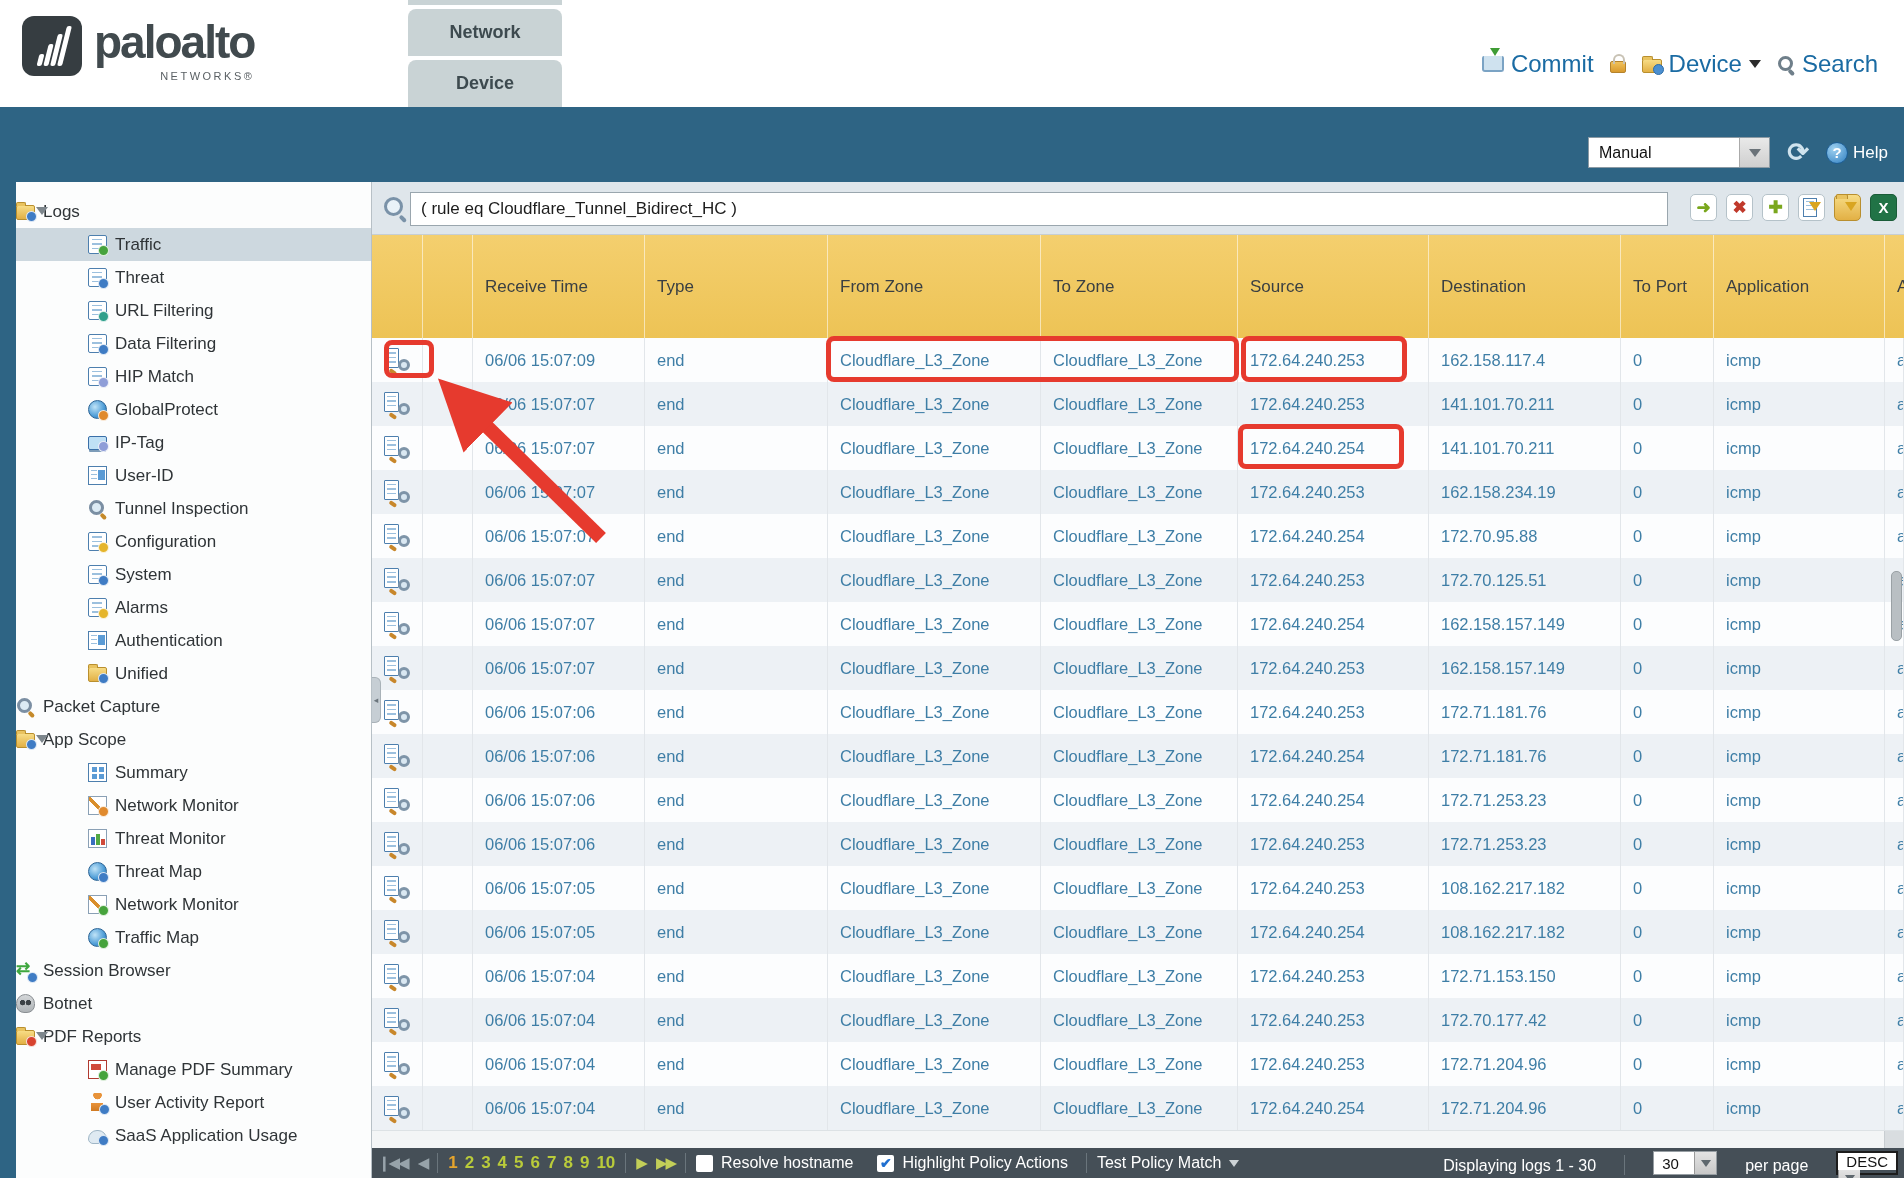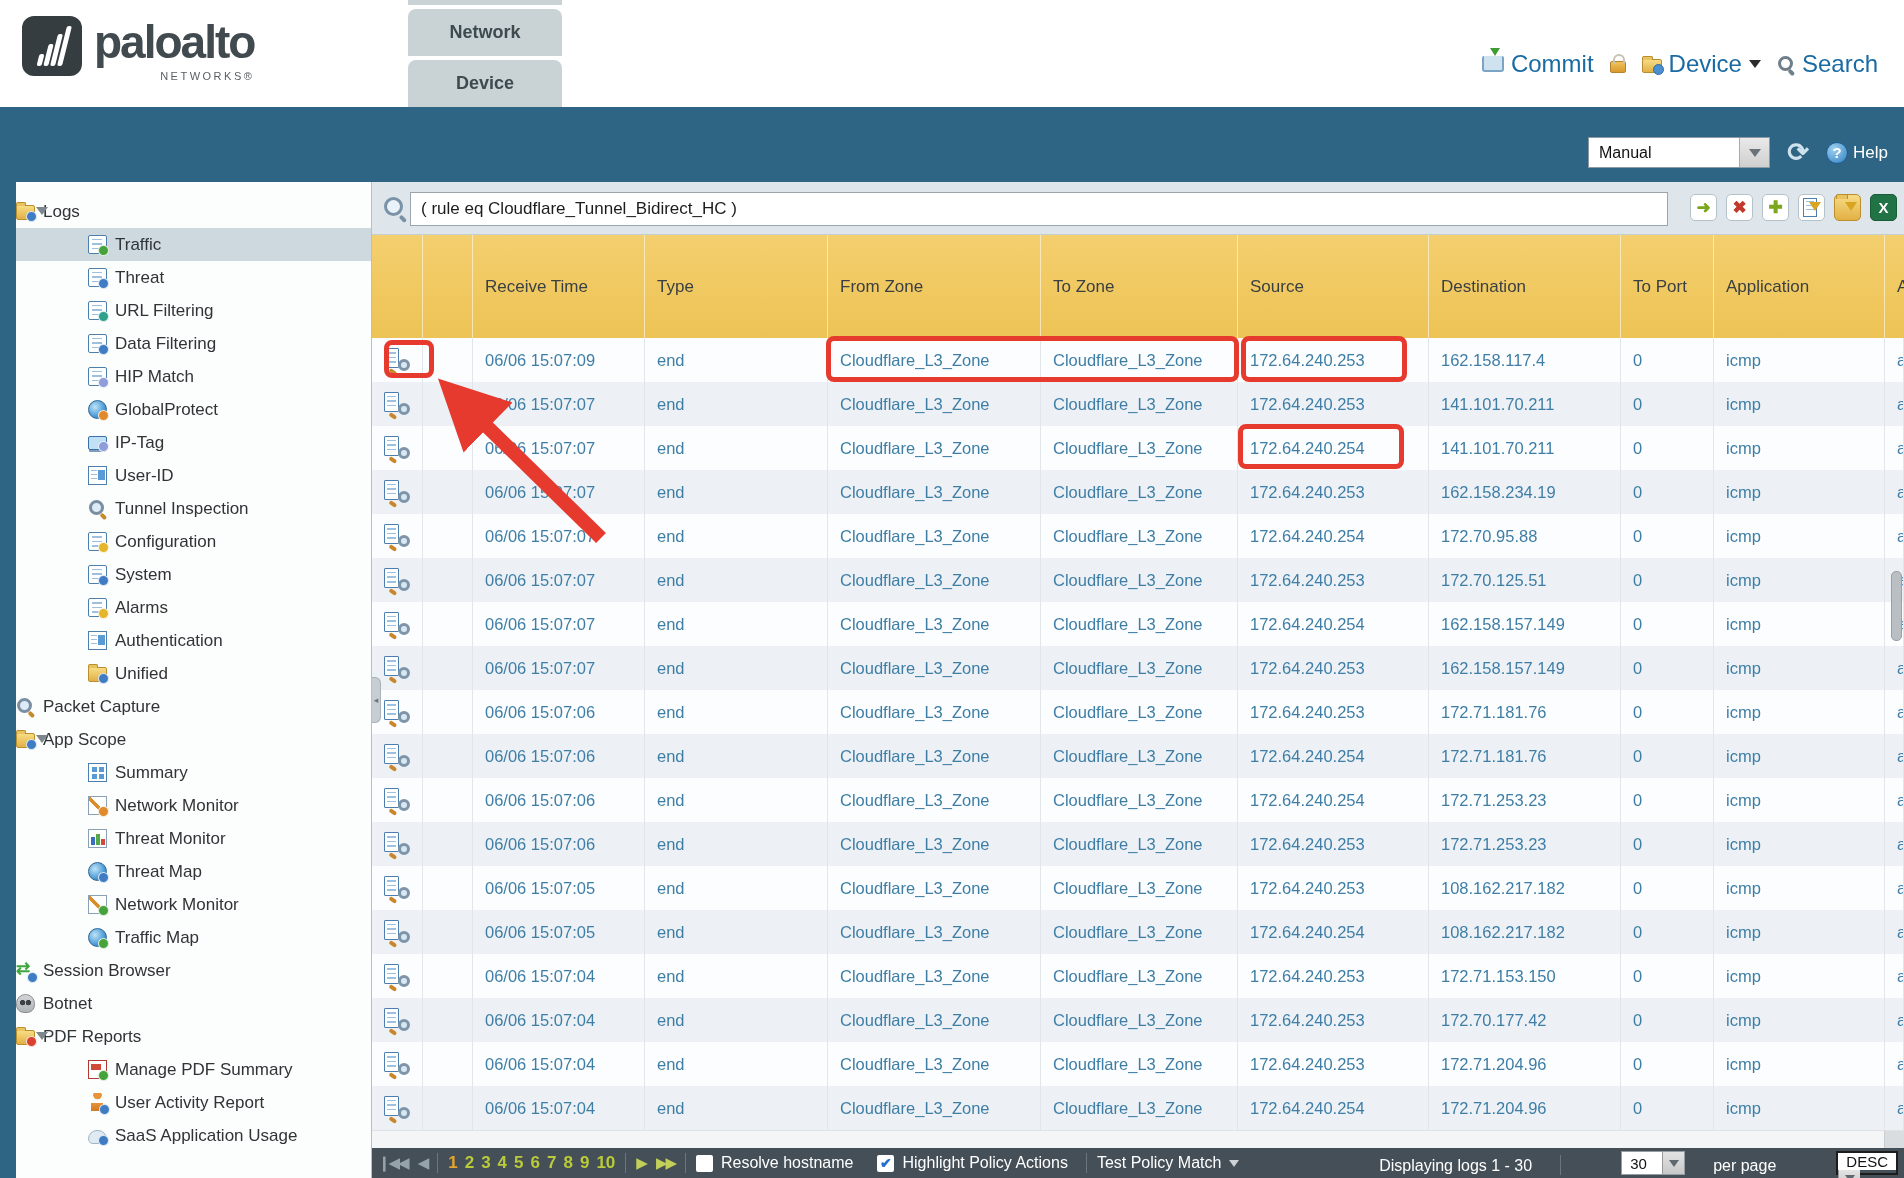--- a/index.html
+++ b/index.html
@@ -123,21 +123,21 @@
   .nav-arrow{color:#97a3aa;font-size:15px;letter-spacing:-2px;cursor:pointer;}
   .nav-arrow.lit{color:#c3cf58;}
   .sbdiv{width:1px;height:20px;background:#6a757c;}
   .pages{display:flex;gap:7px;font-weight:700;font-size:17px;}
   .pg{color:#b9cb3a;cursor:pointer;}
   .pg.cur{color:#e5a42c;}
   .cb{width:17px;height:17px;background:#fff;border-radius:2px;display:flex;align-items:center;justify-content:center;font-size:14px;font-weight:700;color:#1f6fd0;cursor:pointer;}
   .sb-item{display:flex;align-items:center;gap:8px;}
   .tpm-caret{width:0;height:0;border:5px solid transparent;border-top:7px solid #cdd3d6;margin-top:6px;}
   .sb-right{margin-left:auto;display:flex;align-items:flex-end;gap:28px;padding-right:6px;}
-  .mini-select{display:flex;height:24px;border:1px solid #979ea3;margin-left:32px;}
+  .mini-select{display:flex;height:24px;border:1px solid #979ea3;}
   .mini-select .val{background:#fff;color:#111;display:flex;align-items:center;padding:0 8px;min-width:40px;font-size:15px;}
   .mini-select .btn{width:22px;background:linear-gradient(#e3e3e3,#c8c8c8);display:flex;align-items:center;justify-content:center;border-left:1px solid #999;}
   .mini-select .btn::before{content:"";width:0;height:0;border:5px solid transparent;border-top:7px solid #5f686e;margin-top:5px;}
   .mini-select.strong{border:2px solid #1c1c1c;flex-direction:column;}
 
   
   .annbox{position:absolute;border:5px solid #e63a2e;border-radius:8px;z-index:60;pointer-events:none;}
   .ann-arrow{position:absolute;z-index:60;pointer-events:none;}
   .collapse-handle{position:absolute;left:372px;top:677px;width:9px;height:46px;background:#c6ced4;border:1px solid #a9b2b8;border-left:none;border-radius:0 6px 6px 0;z-index:40;display:flex;align-items:center;justify-content:center;color:#6b757c;font-size:9px;cursor:pointer;}
   .vthumb{position:absolute;left:1891px;top:571px;width:11px;height:70px;background:#b9bfc3;border:1px solid #9aa1a5;border-radius:5px;z-index:55;cursor:pointer;}

